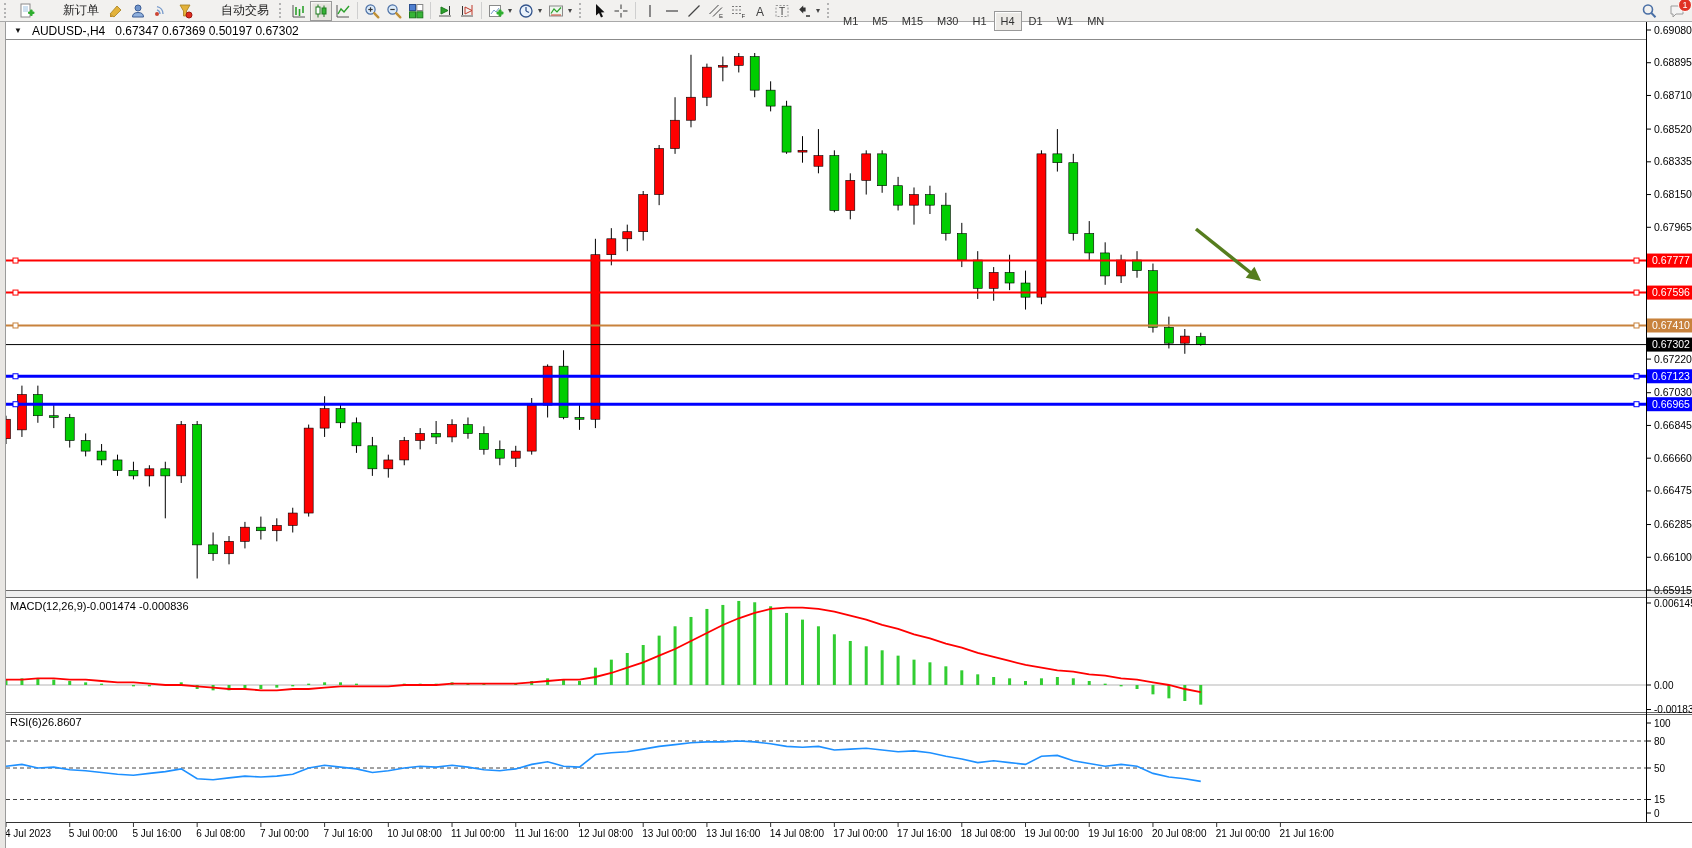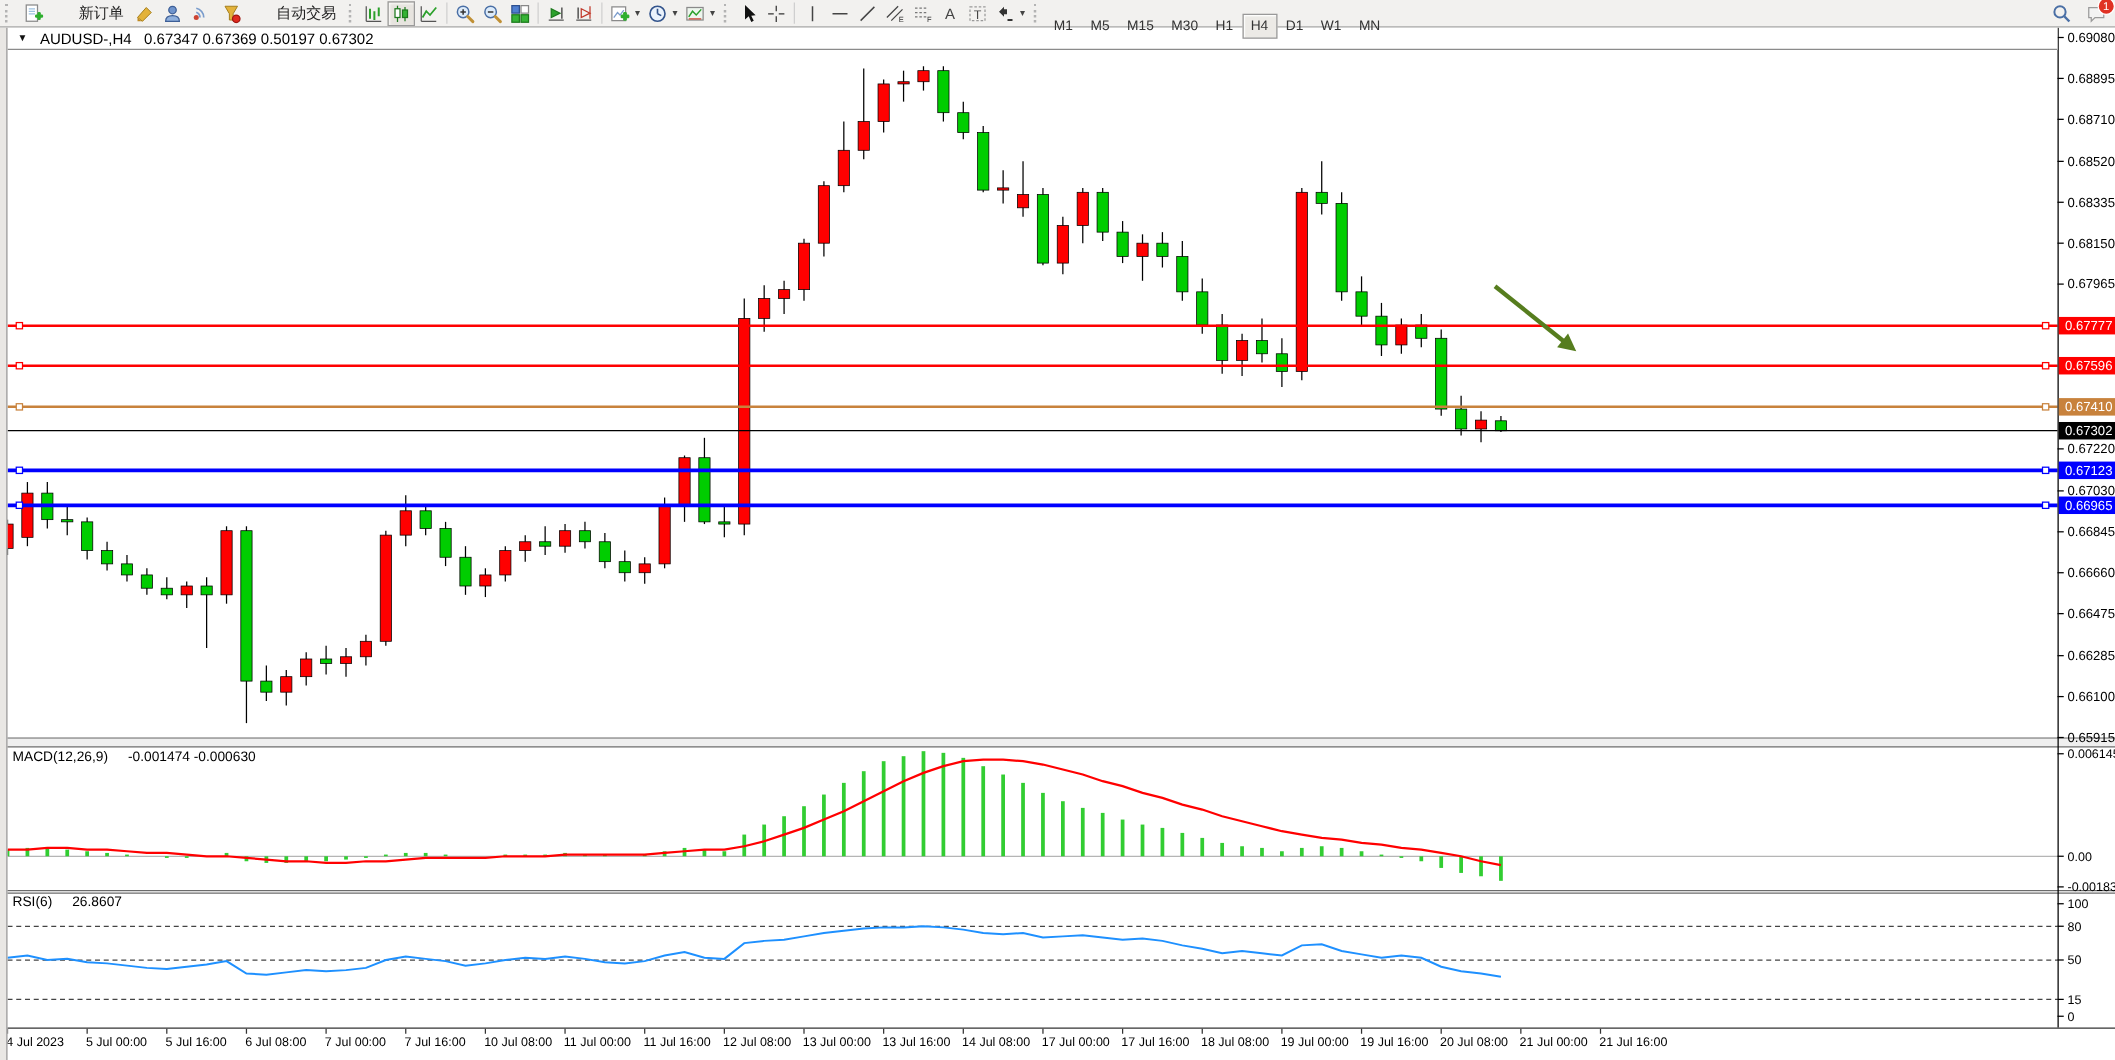--- a/index.html
+++ b/index.html
@@ -32,21 +32,21 @@
   
   #left-strip { position:absolute; left:0; top:22px; width:6px; height:826px;
     background:#e9e7e4; border-right:1px solid #9b9b9b; z-index:4; }
   #chart-header { position:absolute; left:6px; top:22px; width:1640px; height:18px;
     background:#ffffff; border-bottom:1px solid #8b8b8b; display:flex; align-items:center;
     gap:10px; padding-left:8px; z-index:3; font-size:12px; color:#000; }
   #chart-header .tri { font-size:8px; color:#111; }
   #chart-svg { position:absolute; left:0; top:0; width:1692px; height:848px; z-index:1; }
 
   .panel-label { position:absolute; left:10px; z-index:3; font-size:11px; color:#000; }
-  .panel-label span { margin-right:16px; }
+  .panel-label span { margin-right:0; }
 </style>
 </head>
 <body>
 
 <div id="app">
 
   <div id="toolbar">
     <span class="grip"></span>
 
     <button class="tbtn labeled">
@@ -287,21 +287,21 @@
 
   <div id="left-strip"></div>
 
   <div id="chart-header">
     <span class="tri">▼</span>
     <span>AUDUSD-,H4</span>
     <span>0.67347 0.67369 0.50197 0.67302</span>
   </div>
 
   <div class="panel-label" style="top:600px">
-    <span>MACD(12,26,9)</span><span>-0.001474 -0.000630</span>
+    <span>MACD(12,26,9)</span><span>-0.001474 -0.000836</span>
   </div>
   <div class="panel-label" style="top:716px">
     <span>RSI(6)</span><span>26.8607</span>
   </div>
 
   <svg id="chart-svg" xmlns="http://www.w3.org/2000/svg">
       <rect x="0" y="22" width="1692" height="826" fill="#ffffff"></rect>
       <line x1="6" y1="415.7187993680878" x2="6" y2="444.0284360189575" stroke="#000" stroke-width="1"></line>
       <rect x="1.5" y="419.25750394944794" width="9" height="19.462875197472215" fill="#FF0000" stroke="#000" stroke-width="0.6"></rect>
       <line x1="21.93" y1="385.6398104265409" x2="21.93" y2="436.95102685624107" stroke="#000" stroke-width="1"></line>

